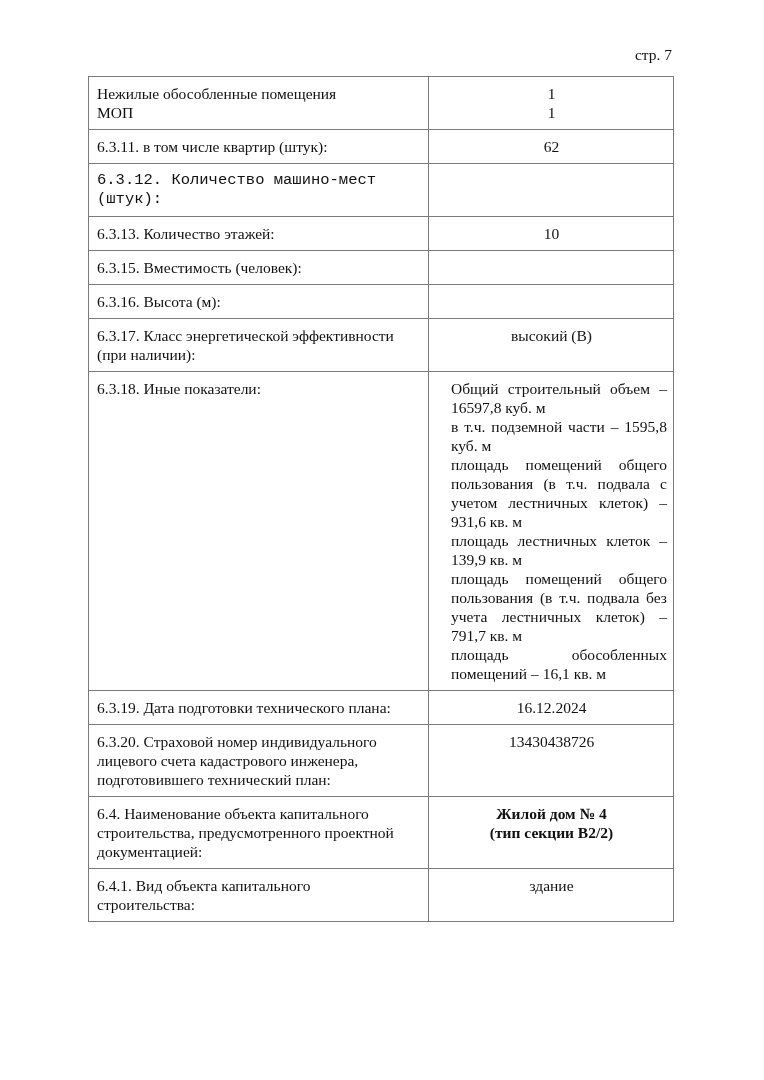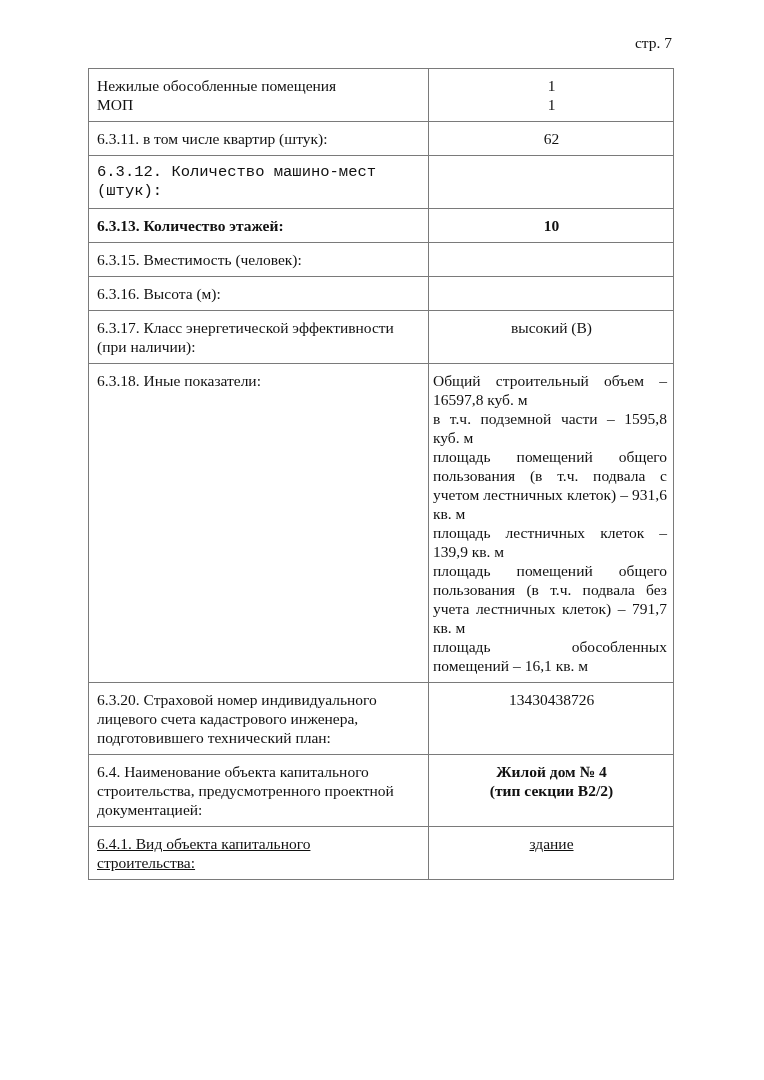--- a/index.html
+++ b/index.html
@@ -1,25 +1,25 @@
 <!DOCTYPE html>
 <html><head>
 <meta charset="utf-8">
 <style>
   html, body { margin: 0; padding: 0; background: #ffffff; }
   body { width: 764px; height: 1080px; position: relative; overflow: hidden;
          font-family: "Liberation Serif", serif; color: #111; font-size: 15.5px; }
-  .page-num { position: absolute; top: 34px; right: 92px; font-size: 15.5px; }
-  table { position: absolute; left: 88px; top: 68px; width: 586px;
+  .page-num { position: absolute; top: 46px; right: 92px; font-size: 15.5px; }
+  table { position: absolute; left: 88px; top: 76px; width: 586px;
           border-collapse: collapse; table-layout: fixed; }
   td { border: 1.5px solid #7a7a7a; vertical-align: top; padding: 7px 7px 7px 8px;
        line-height: 19px; }
   td.label { width: 324px; }
   td.value { text-align: center; }
-  td.value.justify { text-align: justify; text-align-last: left; padding-left: 4px; padding-right: 6px; }
+  td.value.justify { text-align: justify; text-align-last: left; padding-left: 22px; padding-right: 6px; }
   .line { display: block; }
   .bold { font-weight: bold; }
 </style>
 </head>
 <body>
 
 <div class="page-num">стр. 7</div>
 
 <table>
   <tbody id="tbody">
@@ -42,21 +42,21 @@
         </td>
       </tr>
       <tr style="height: 33px; font-family: Liberation Mono, monospace;">
         <td class="label">
           <span class="line">6.3.12. Количество машино-мест (штук):</span>
         </td>
         <td class="value">
           <span class="line"></span>
         </td>
       </tr>
-      <tr style="height: 33px; font-weight: bold;">
+      <tr style="height: 33px;">
         <td class="label">
           <span class="line">6.3.13. Количество этажей:</span>
         </td>
         <td class="value">
           <span class="line">10</span>
         </td>
       </tr>
       <tr style="height: 33px;">
         <td class="label">
           <span class="line">6.3.15. Вместимость (человек):</span>
@@ -90,40 +90,48 @@
           <span class="line">Общий строительный объем – 16597,8 куб. м</span>
           <span class="line">в т.ч. подземной части – 1595,8 куб. м</span>
           <span class="line">площадь помещений общего пользования (в т.ч. подвала с учетом лестничных клеток) – 931,6 кв. м</span>
           <span class="line">площадь лестничных клеток – 139,9 кв. м</span>
           <span class="line">площадь помещений общего пользования (в т.ч. подвала без учета лестничных клеток) – 791,7 кв. м</span>
           <span class="line">площадь обособленных помещений – 16,1 кв. м</span>
         </td>
       </tr>
       <tr style="height: 33px;">
         <td class="label">
+          <span class="line">6.3.19. Дата подготовки технического плана:</span>
+        </td>
+        <td class="value">
+          <span class="line">16.12.2024</span>
+        </td>
+      </tr>
+      <tr style="height: 33px;">
+        <td class="label">
           <span class="line">6.3.20. Страховой номер индивидуального</span>
           <span class="line">лицевого счета кадастрового инженера,</span>
           <span class="line">подготовившего технический план:</span>
         </td>
         <td class="value">
           <span class="line">13430438726</span>
         </td>
       </tr>
       <tr style="height: 33px;">
         <td class="label">
           <span class="line">6.4. Наименование объекта капитального</span>
           <span class="line">строительства, предусмотренного проектной</span>
           <span class="line">документацией:</span>
         </td>
         <td class="value">
           <span class="line bold">Жилой дом № 4</span>
           <span class="line bold">(тип секции В2/2)</span>
         </td>
       </tr>
-      <tr style="height: 33px; text-decoration: underline;">
+      <tr style="height: 33px;">
         <td class="label">
           <span class="line">6.4.1. Вид объекта капитального</span>
           <span class="line">строительства:</span>
         </td>
         <td class="value">
           <span class="line">здание</span>
         </td>
       </tr>
     </tbody>
 </table>

